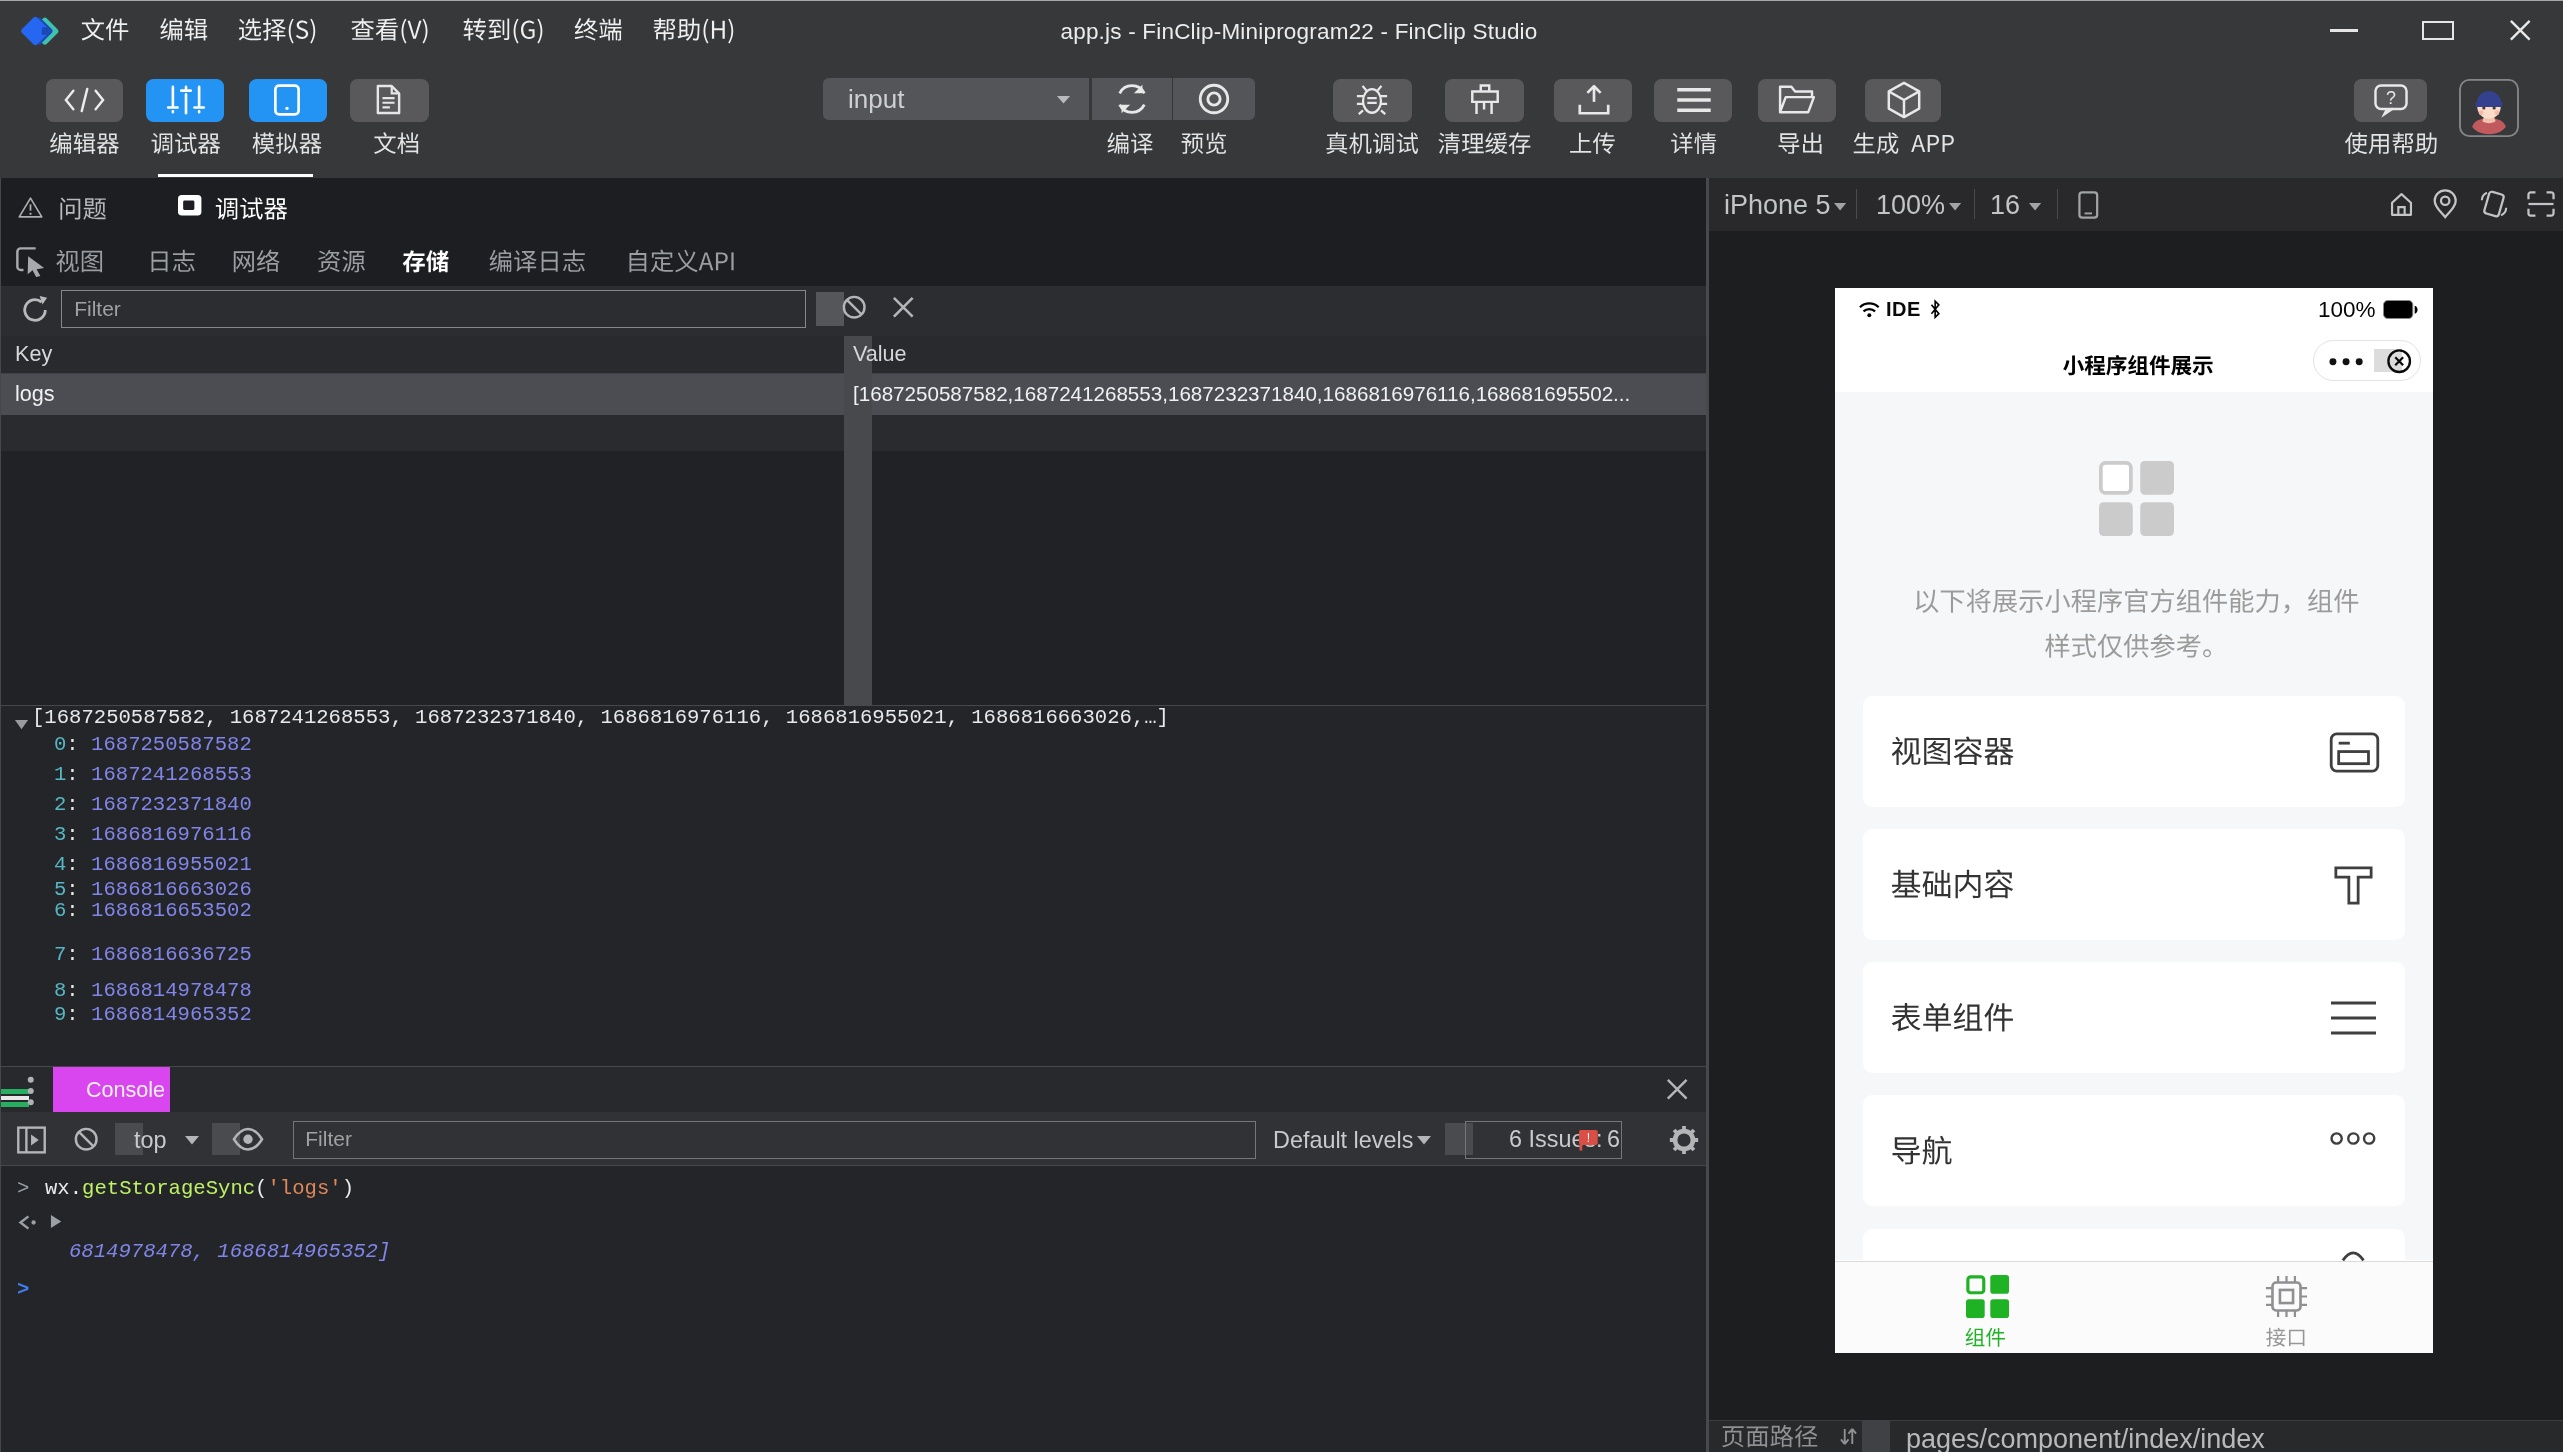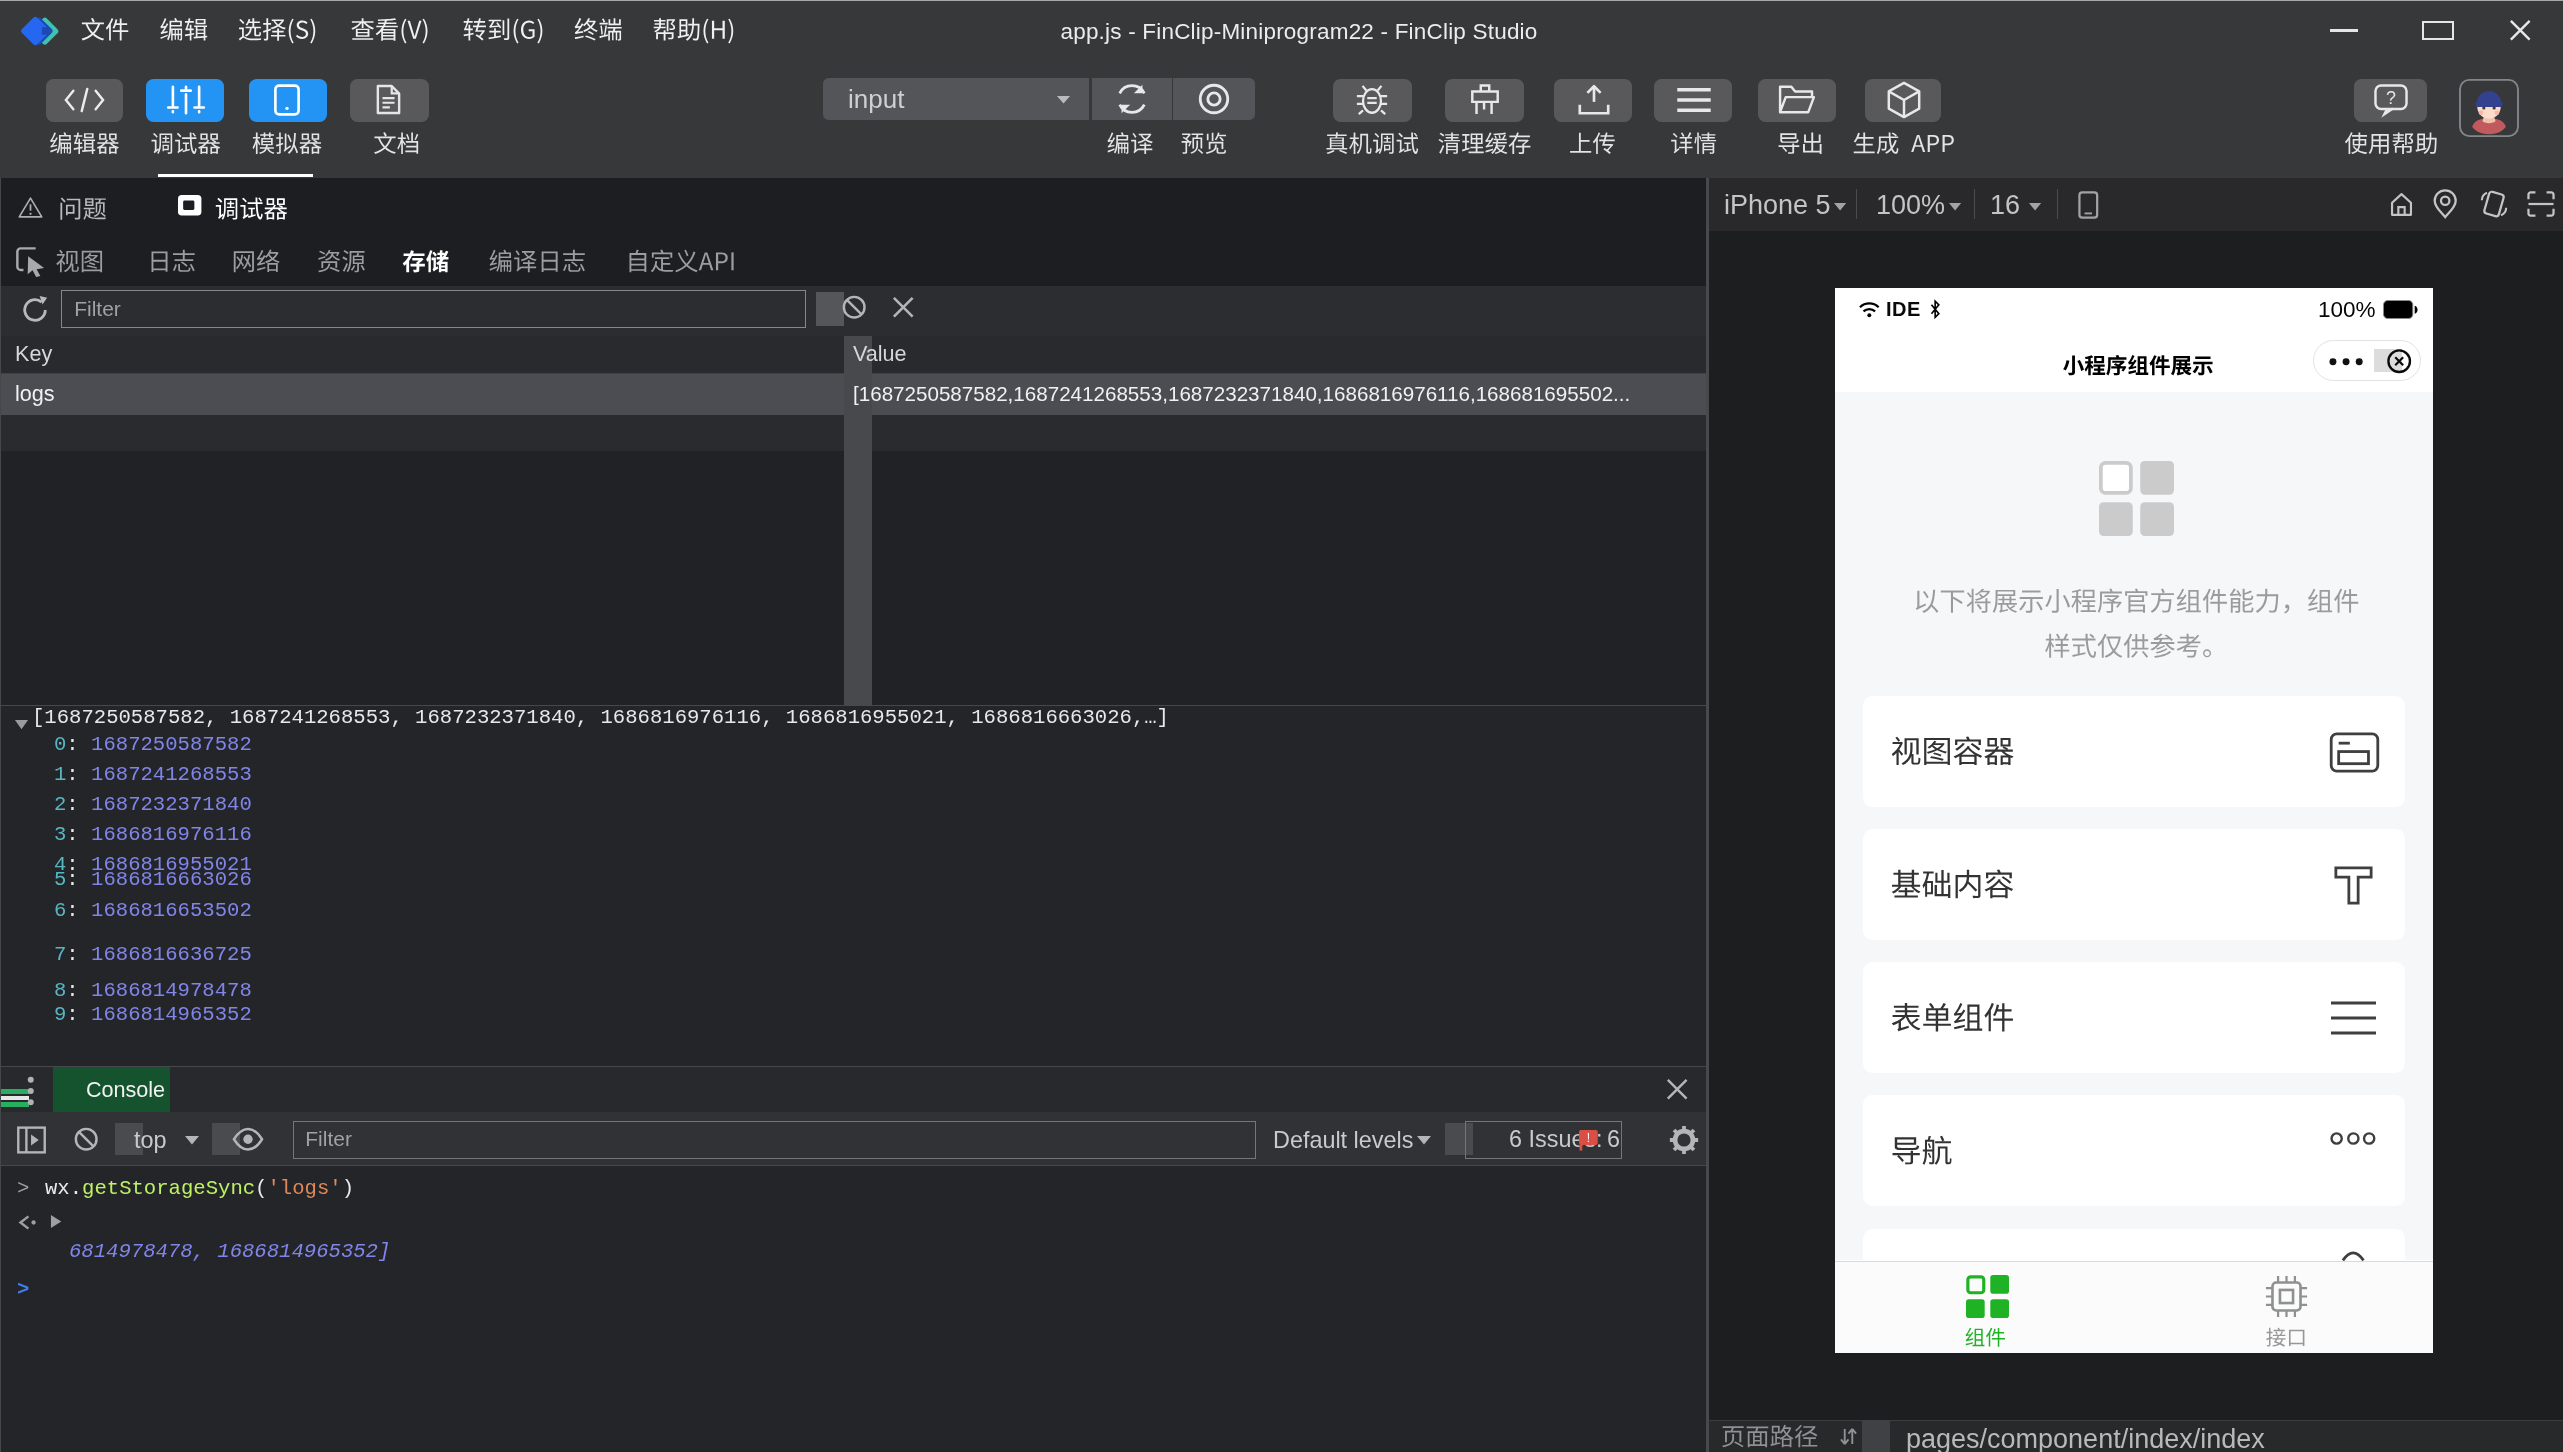--- a/index.html
+++ b/index.html
@@ -31,21 +31,21 @@
 #thead { top:158px; height:38px; background:#292a2e; border-bottom:0.9px solid #404145; }
 #logsrow { top:196px; height:41px; background:#4c4d52; }
 #emptyrow { top:237px; height:36px; background:#2a2b2f; }
 #coldiv { left:843px; top:158px; width:0.9px; height:374px; background:#48494d; }
 .cell { position:absolute; font-size:21.6px; color:#d6d7d9; }
 #json { top:527px; height:361px; background:#242529; border-top:0.9px solid #47484c; font-family:"Liberation Mono",monospace; }
 #json .hdr { position:absolute; left:31px; top:0px; font-size:20.6px; color:#e8e8ea; white-space:pre; }
 #json .li { position:absolute; left:53px; font-size:20.6px; white-space:pre; }
 #json .ix { color:#56b6c2; } #json .cl { color:#e8e8ea; } #json .vv { color:#8085e8; }
 #conshead { top:888px; height:46px; background:#28292c; border-top:0.9px solid #47484c; }
-#constab { left:52px; top:889px; width:117px; height:45px; background:#14532d; color:#f2f2f2; font-size:21.6px; text-align:center; line-height:45px; }
+#constab { left:52px; top:889px; width:117px; height:45px; background:#d946ef; color:#f2f2f2; font-size:21.6px; text-align:center; line-height:45px; }
 #constools { top:934px; height:54px; background:#313236; border-bottom:0.9px solid #47484c; }
 #consfilter { left:292px; top:943px; width:963px; height:38px; border:1.9px solid #74767a; color:#9fa1a3; font-size:21px; line-height:34px; padding-left:11.3px; }
 #issuebox { left:1464px; top:943px; width:157px; height:38px; border:1.9px solid #74767a; color:#c9cacc; font-size:23.4px; line-height:34px; }
 .ctxt { position:absolute; font-size:23.4px; color:#c9cacc; }
 #conscontent { top:988px; height:286px; background:#242528; font-family:"Liberation Mono",monospace; }
 #conscontent .cline { position:absolute; font-size:20.6px; white-space:pre; }
 
 
 #rdivider { left:1706px; top:178px; width:2.8px; height:1275px; background:#48494b; }
 #right { left:1709px; top:178px; width:854px; height:1275px; background:#1d1e20; }
@@ -237,21 +237,21 @@
   <div class="lrow" id="json">
     <svg class="ic" style="left:13px;top:13px" width="15" height="11.3" viewBox="0 0 16 12">
         <path d="M1 1 h14 l-7 10 z" fill="#9a9b9d"></path>
       </svg>
     <div class="hdr">[1687250587582, 1687241268553, 1687232371840, 1686816976116, 1686816955021, 1686816663026,…]</div>
     <div class="li" style="top:27px"><span class="ix">0</span><span class="cl">: </span><span class="vv">1687250587582</span></div>
     <div class="li" style="top:57px"><span class="ix">1</span><span class="cl">: </span><span class="vv">1687241268553</span></div>
     <div class="li" style="top:87px"><span class="ix">2</span><span class="cl">: </span><span class="vv">1687232371840</span></div>
     <div class="li" style="top:117px"><span class="ix">3</span><span class="cl">: </span><span class="vv">1686816976116</span></div>
     <div class="li" style="top:147px"><span class="ix">4</span><span class="cl">: </span><span class="vv">1686816955021</span></div>
-    <div class="li" style="top:162px"><span class="ix">5</span><span class="cl">: </span><span class="vv">1686816663026</span></div>
+    <div class="li" style="top:172px"><span class="ix">5</span><span class="cl">: </span><span class="vv">1686816663026</span></div>
     <div class="li" style="top:193px"><span class="ix">6</span><span class="cl">: </span><span class="vv">1686816653502</span></div>
     <div class="li" style="top:237px"><span class="ix">7</span><span class="cl">: </span><span class="vv">1686816636725</span></div>
     <div class="li" style="top:273px"><span class="ix">8</span><span class="cl">: </span><span class="vv">1686814978478</span></div>
     <div class="li" style="top:297px"><span class="ix">9</span><span class="cl">: </span><span class="vv">1686814965352</span></div>
   </div>
 
   <div class="lrow" id="conshead"></div>
   <div class="abs" style="left:0px;top:911px;width:2.8px;height:4.7px;background:#27ae60"></div>
   <div class="abs" style="left:0px;top:918px;width:2.8px;height:3.8px;background:#e8e8e8"></div>
   <div class="abs" style="left:0px;top:924px;width:2.8px;height:4.7px;background:#27ae60"></div>

